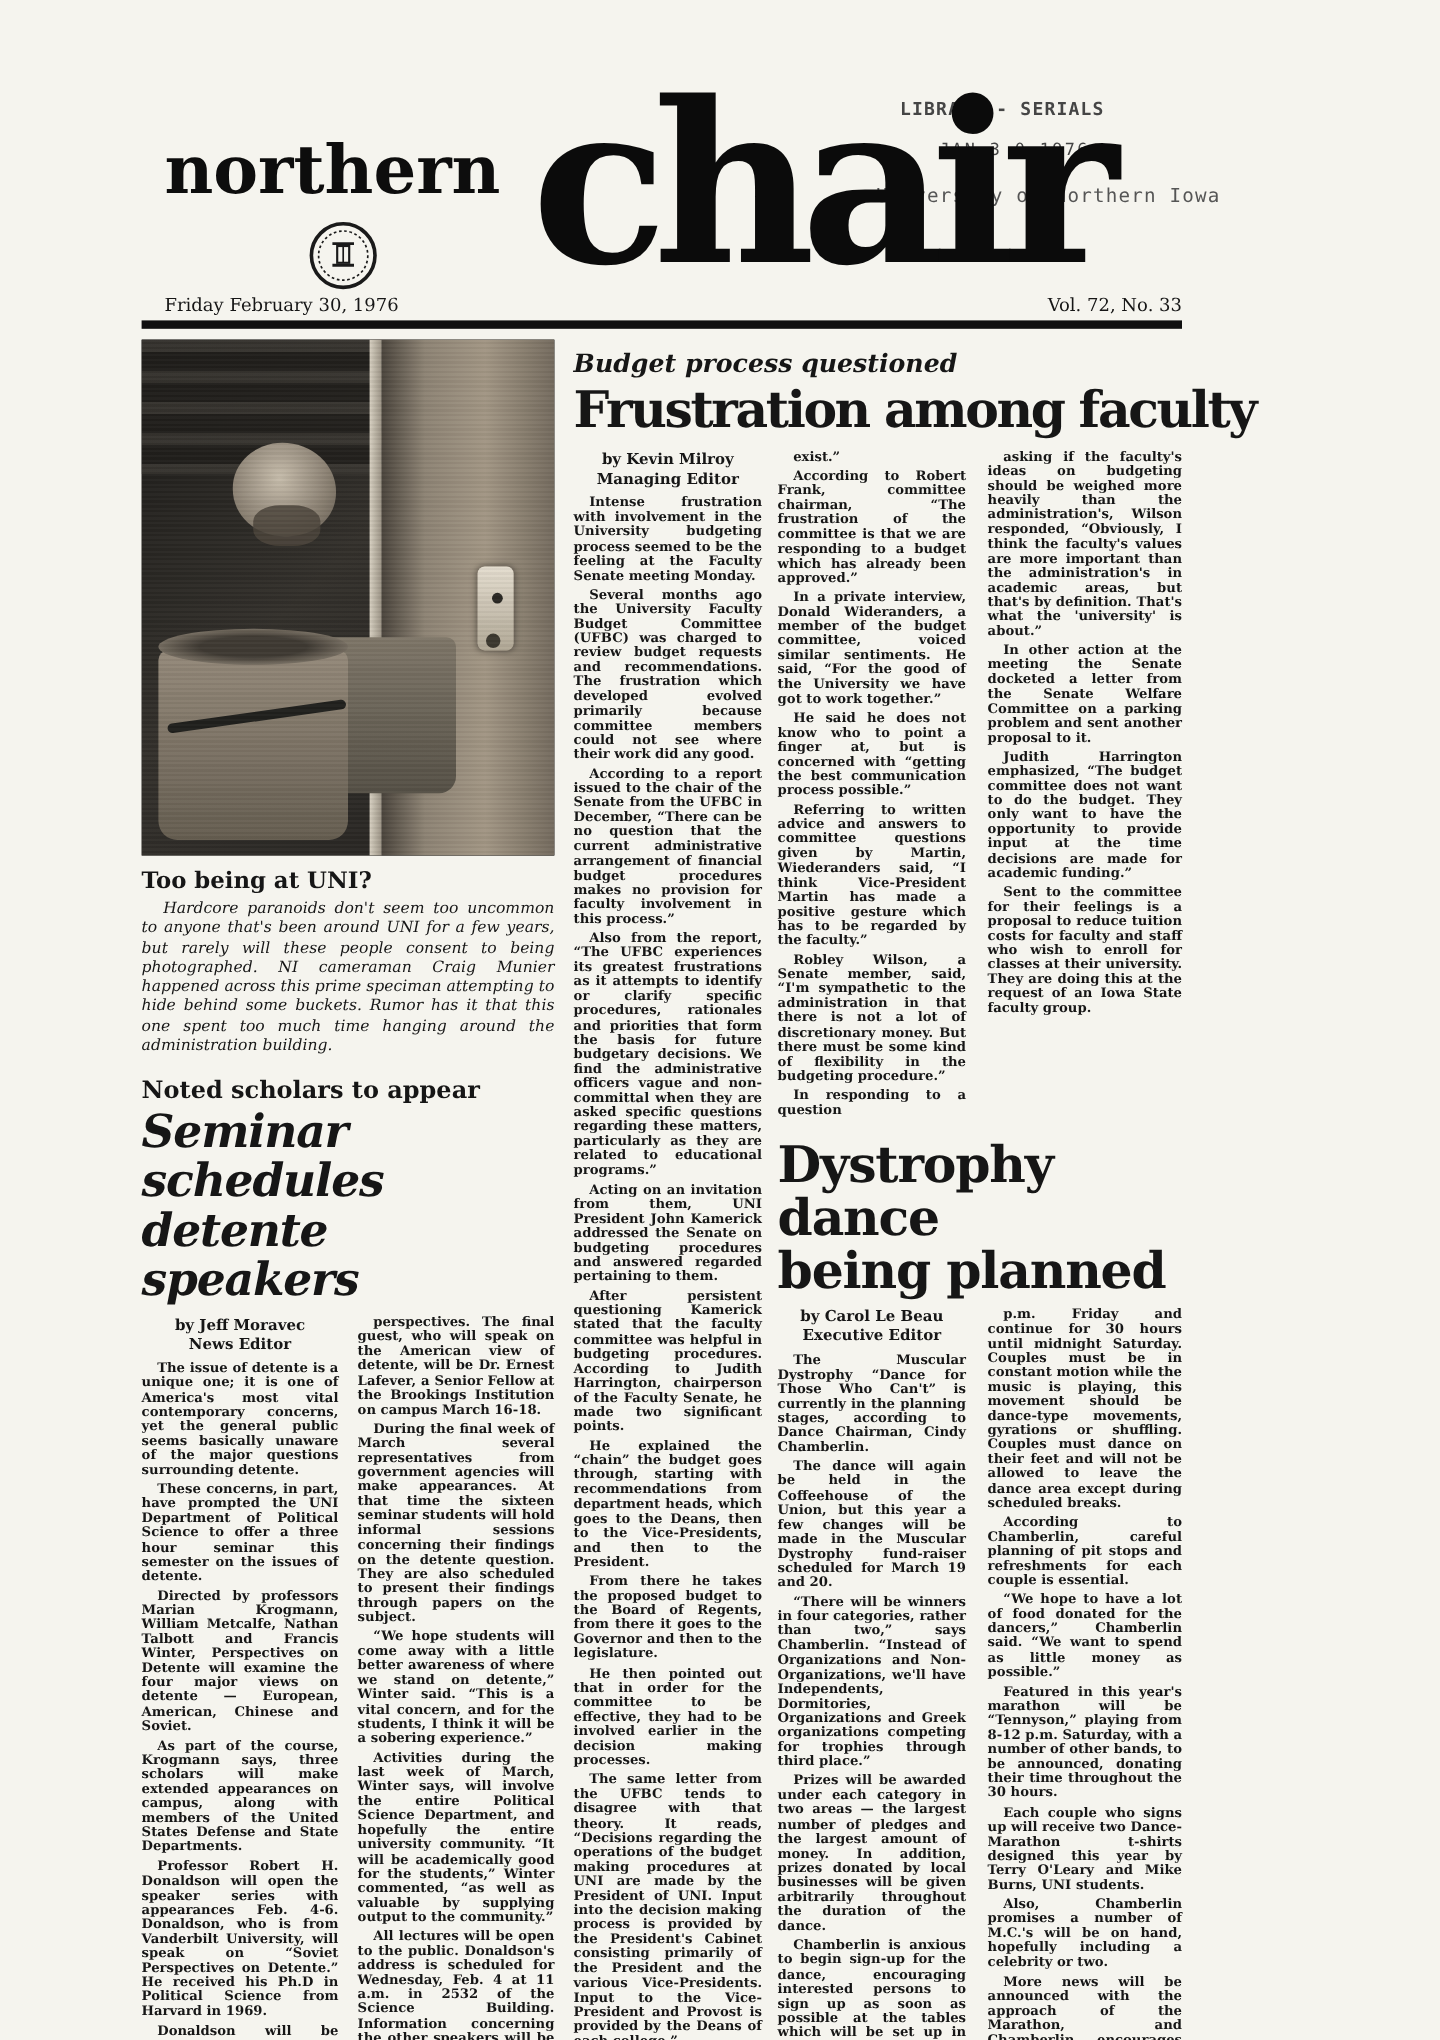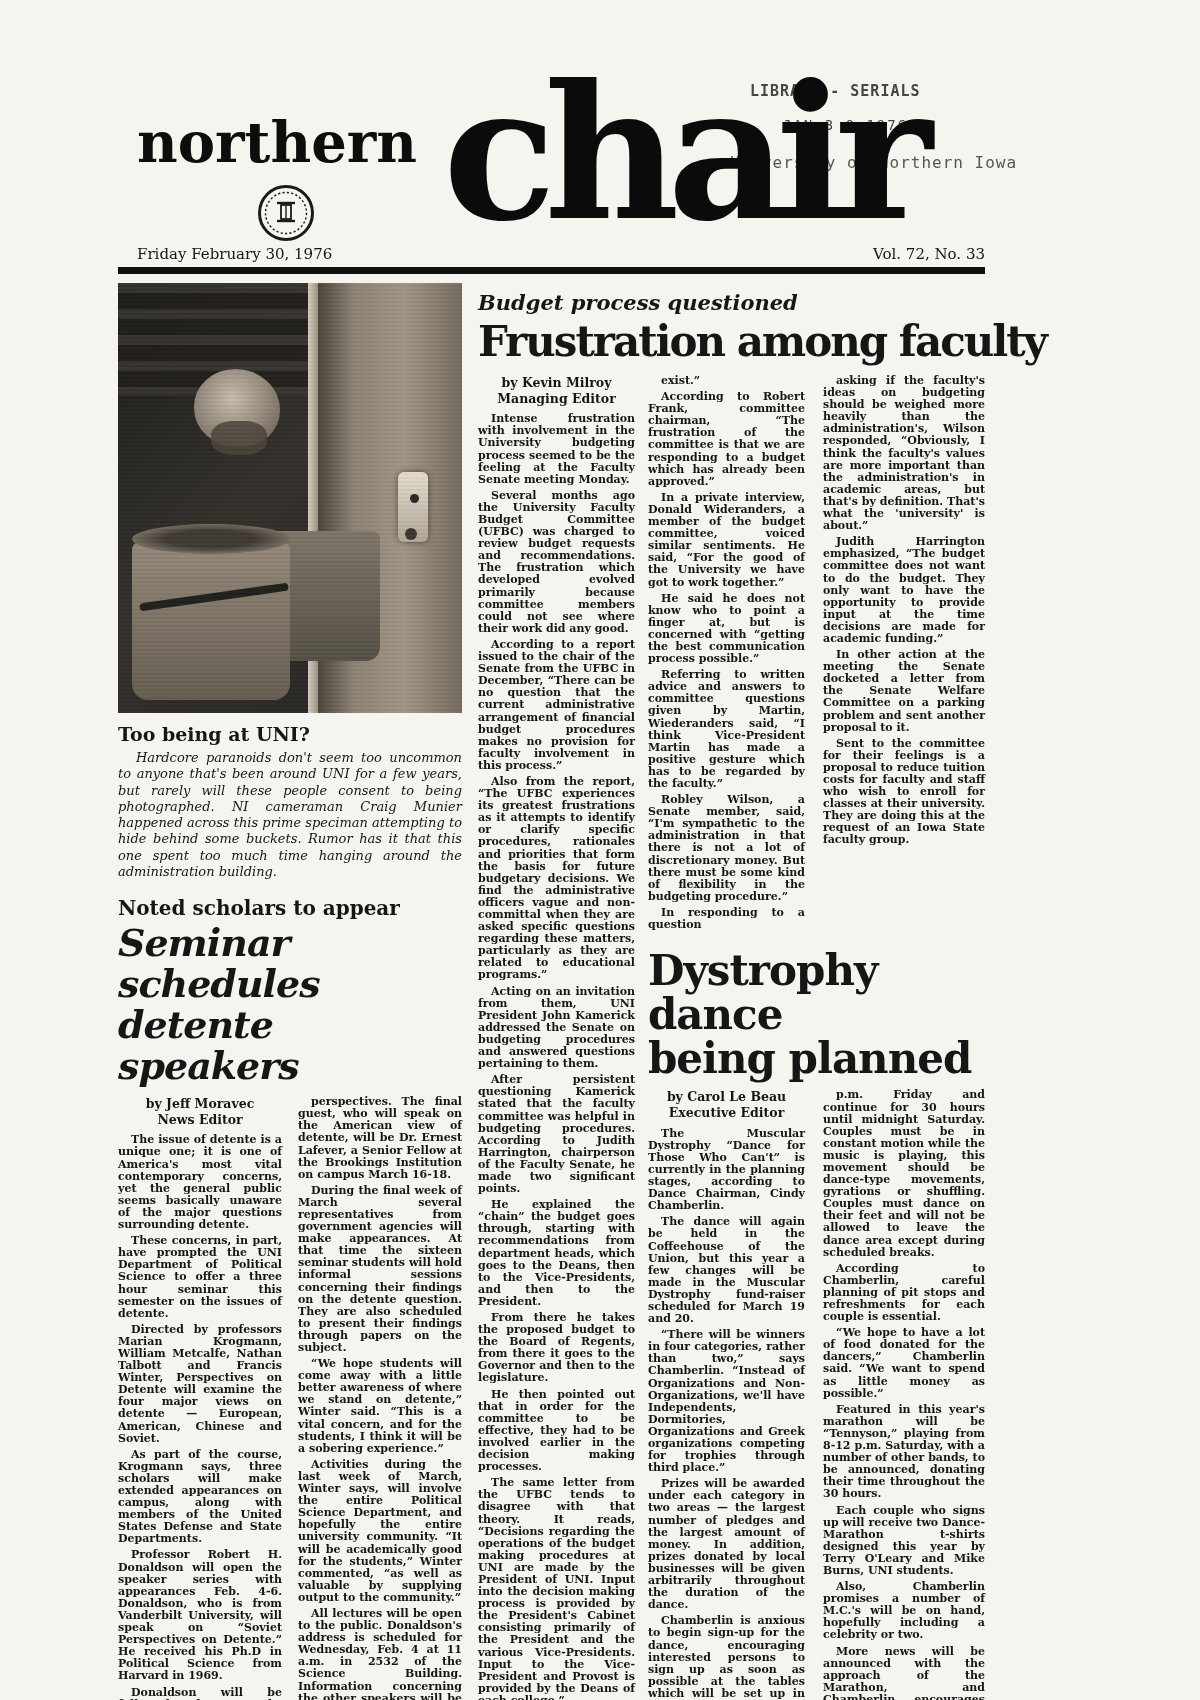--- a/index.html
+++ b/index.html
@@ -138,43 +138,43 @@
     <div class="fr-col1 bodycol">
       <div class="byline">
         <div>by Kevin Milroy</div>
         <div>Managing Editor</div>
       </div>
       <div>
           <p>Intense frustration with involvement in the University budgeting process seemed to be the feeling at the Faculty Senate meeting Monday.</p>
           <p>Several months ago the University Faculty Budget Committee (UFBC) was charged to review budget requests and recommendations. The frustration which developed evolved primarily because committee members could not see where their work did any good.</p>
           <p>According to a report issued to the chair of the Senate from the UFBC in December, “There can be no question that the current administrative arrangement of financial budget procedures makes no provision for faculty involvement in this process.”</p>
           <p>Also from the report, “The UFBC experiences its greatest frustrations as it attempts to identify or clarify specific procedures, rationales and priorities that form the basis for future budgetary decisions. We find the administrative officers vague and non-committal when they are asked specific questions regarding these matters, particularly as they are related to educational programs.”</p>
-          <p>Acting on an invitation from them, UNI President John Kamerick addressed the Senate on budgeting procedures and answered questions pertaining to them.</p>
+          <p>Acting on an invitation from them, UNI President John Kamerick addressed the Senate on budgeting procedures and answered regarded pertaining to them.</p>
           <p>After persistent questioning Kamerick stated that the faculty committee was helpful in budgeting procedures. According to Judith Harrington, chairperson of the Faculty Senate, he made two significant points.</p>
           <p>He explained the “chain” the budget goes through, starting with recommendations from department heads, which goes to the Deans, then to the Vice-Presidents, and then to the President.</p>
           <p>From there he takes the proposed budget to the Board of Regents, from there it goes to the Governor and then to the legislature.</p>
           <p>He then pointed out that in order for the committee to be effective, they had to be involved earlier in the decision making processes.</p>
           <p>The same letter from the UFBC tends to disagree with that theory. It reads, “Decisions regarding the operations of the budget making procedures at UNI are made by the President of UNI. Input into the decision making process is provided by the President's Cabinet consisting primarily of the President and the various Vice-Presidents. Input to the Vice-President and Provost is provided by the Deans of each college.”</p>
         </div>
     </div>
     <div class="right-sub">
       <div class="sub-cols">
         <div class="sub-col2 bodycol">
             <p>exist.”</p>
             <p>According to Robert Frank, committee chairman, “The frustration of the committee is that we are responding to a budget which has already been approved.”</p>
             <p>In a private interview, Donald Wideranders, a member of the budget committee, voiced similar sentiments. He said, “For the good of the University we have got to work together.”</p>
             <p>He said he does not know who to point a finger at, but is concerned with “getting the best communication process possible.”</p>
             <p>Referring to written advice and answers to committee questions given by Martin, Wiederanders said, “I think Vice-President Martin has made a positive gesture which has to be regarded by the faculty.”</p>
             <p>Robley Wilson, a Senate member, said, “I'm sympathetic to the administration in that there is not a lot of discretionary money. But there must be some kind of flexibility in the budgeting procedure.”</p>
             <p>In responding to a question</p>
           </div>
         <div class="sub-col3 bodycol">
             <p>asking if the faculty's ideas on budgeting should be weighed more heavily than the administration's, Wilson responded, “Obviously, I think the faculty's values are more important than the administration's in academic areas, but that's by definition. That's what the 'university' is about.”</p>
+            <p>In other action at the meeting the Senate docketed a letter from the Senate Welfare Committee on a parking problem and sent another proposal to it.</p>
             <p>Judith Harrington emphasized, “The budget committee does not want to do the budget. They only want to have the opportunity to provide input at the time decisions are made for academic funding.”</p>
-            <p>In other action at the meeting the Senate docketed a letter from the Senate Welfare Committee on a parking problem and sent another proposal to it.</p>
             <p>Sent to the committee for their feelings is a proposal to reduce tuition costs for faculty and staff who wish to enroll for classes at their university. They are doing this at the request of an Iowa State faculty group.</p>
           </div>
       </div>
       <div class="dystrophy">
         <div class="dy-headline">Dystrophy dance
 being planned</div>
         <div class="dy-cols">
           <div class="dy-col1 bodycol">
             <div class="byline">
               <div>by Carol Le Beau</div>

